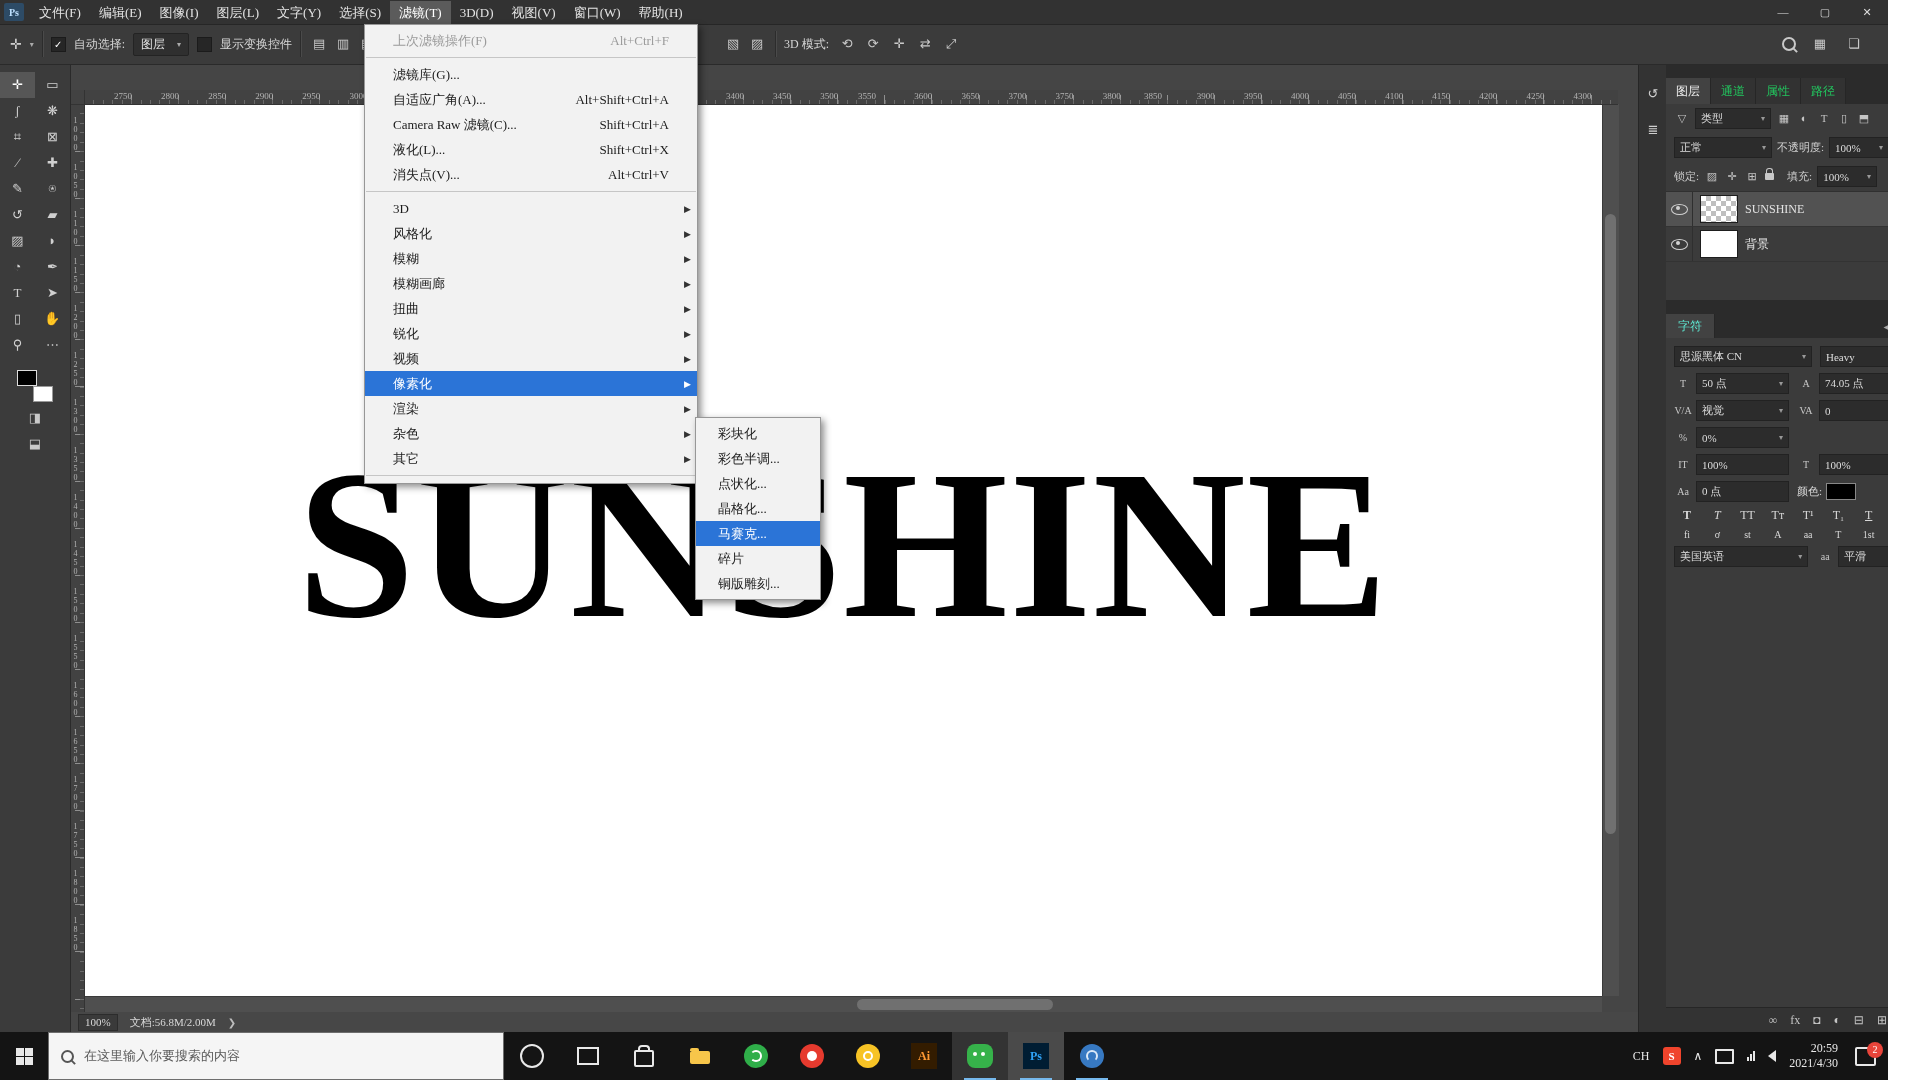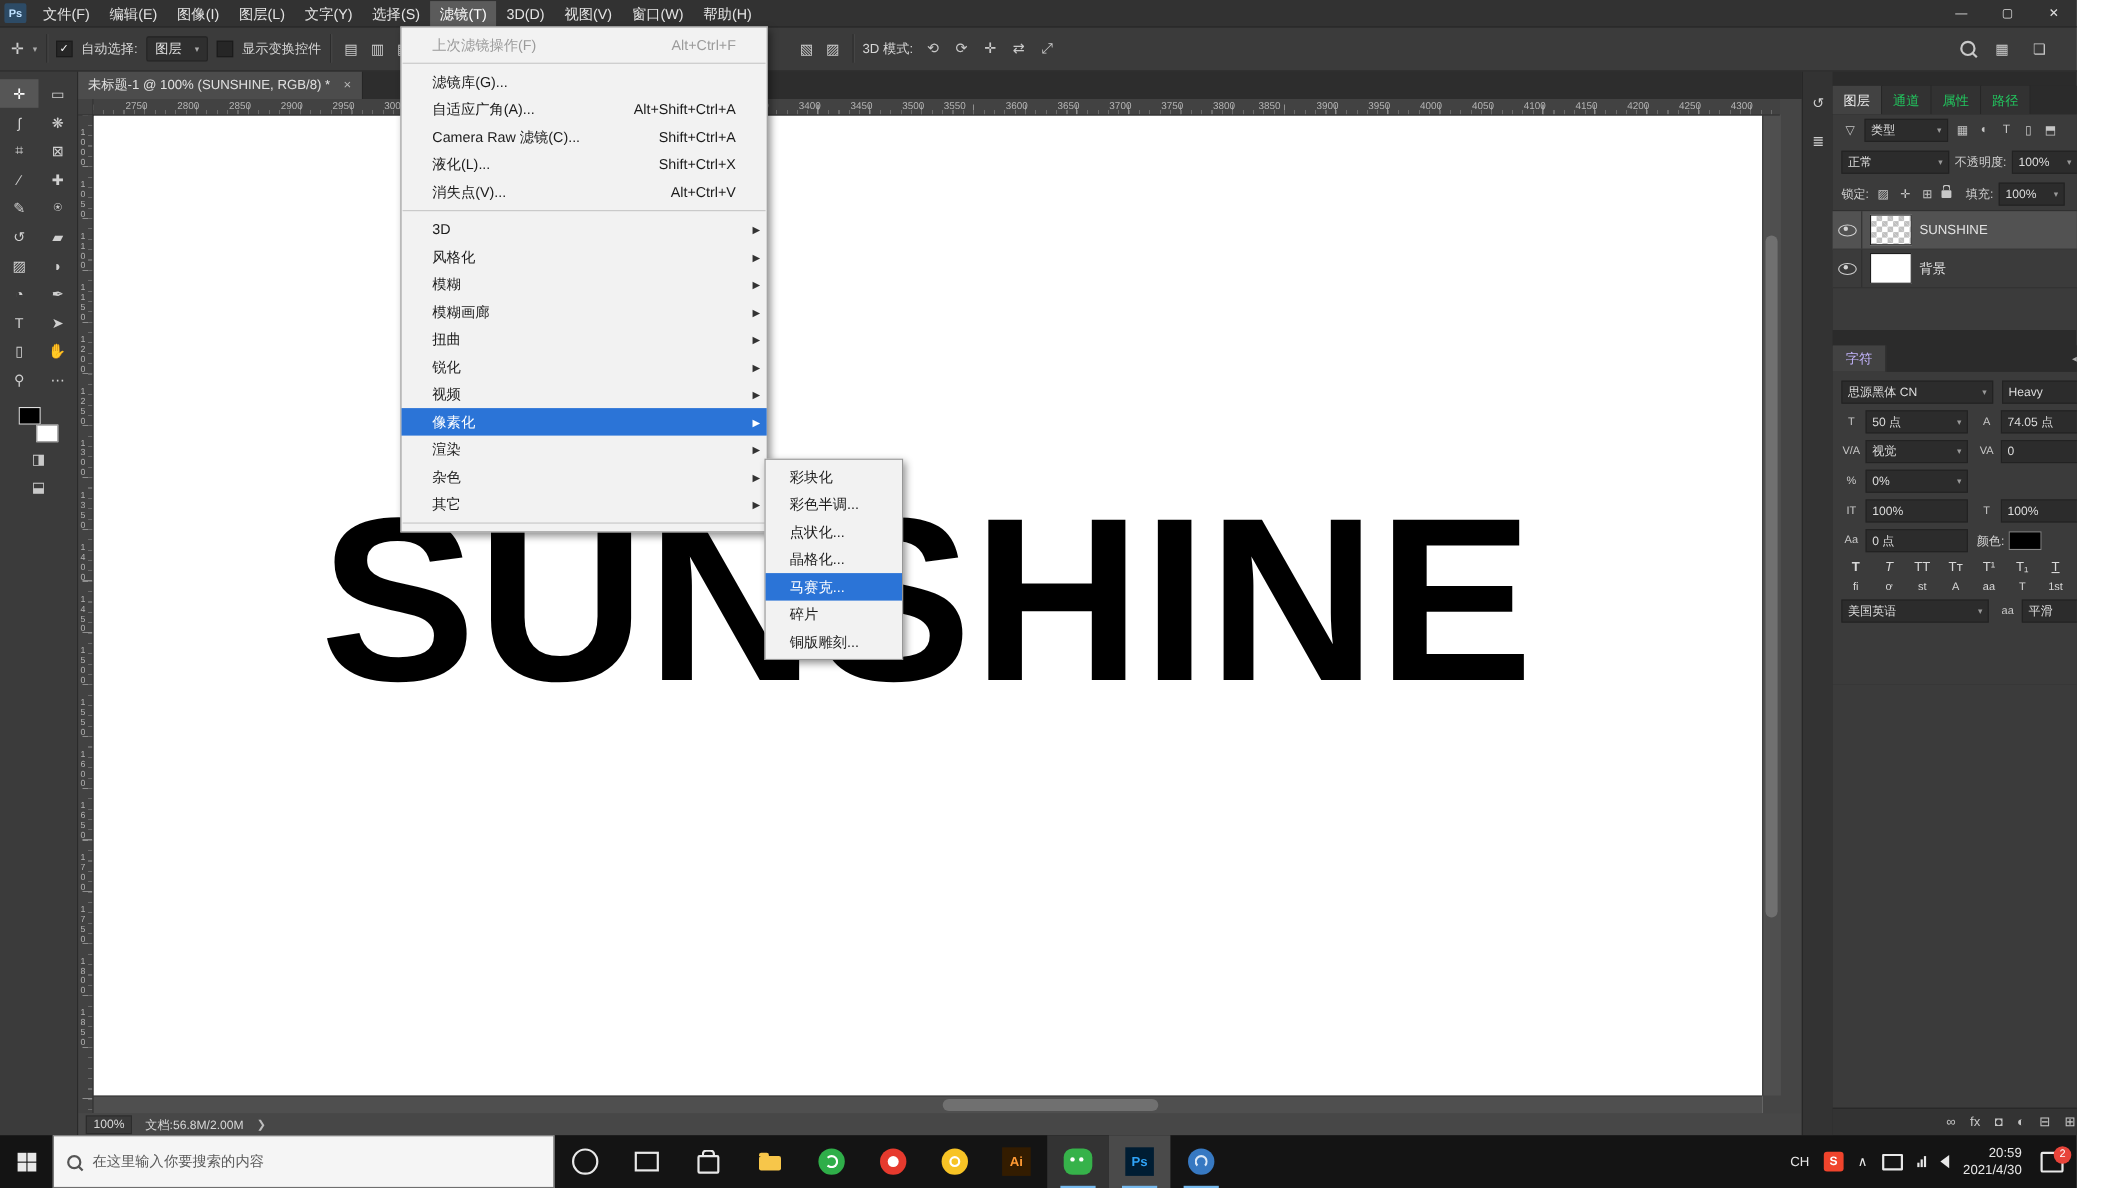--- a/index.html
+++ b/index.html
@@ -1,16 +1,16 @@
 <!DOCTYPE html>
 <html><head>
 <meta charset="utf-8">
 <style>
   html,body{margin:0;padding:0}
-  #root{position:relative;width:1888px;height:1080px;background:#454545;font-family:Liberation Sans, sans-serif;overflow:hidden;color:#d6d6d6}
+  #root{position:relative;width:1888px;height:1080px;background:#454545;font-family:Liberation Serif, serif;overflow:hidden;color:#d6d6d6}
   
   .menubar{position:absolute;left:0;top:0;right:0;height:24px;background:#323232;display:flex;align-items:center;z-index:60;border-bottom:1px solid #262626}
   .ps-logo{width:20px;height:18px;margin:0 6px 0 4px;background:#2d4b66;color:#bfe1ff;font-size:10px;font-weight:bold;display:flex;align-items:center;justify-content:center;border-radius:2px}
   .mb-item{padding:0 9px;font-size:13px;line-height:23px;color:#e3e3e3;white-space:nowrap}
   .mb-item.active{background:#5b5b5b;color:#fff}
   .win-controls{margin-left:auto;display:flex}
   .win-btn{width:42px;text-align:center;font-size:11px;line-height:23px;color:#ddd}
   
   .options-bar{position:absolute;left:0;top:24px;right:0;height:40px;background:#3b3b3b;border-bottom:1px solid #2a2a2a;display:flex;align-items:center;gap:8px;padding:0 10px;font-size:12px;z-index:10;color:#d6d6d6}
   .ob-divider{width:1px;height:26px;background:#2c2c2c;box-shadow:1px 0 0 #4a4a4a}
@@ -77,21 +77,21 @@
   .thumb{width:36px;height:26px;margin:0 7px;border:1px solid #1e1e1e;flex:none}
   .thumb.checker{background-color:#fff;background-image:linear-gradient(45deg,#bfbfbf 25%,transparent 25%,transparent 75%,#bfbfbf 75%),linear-gradient(45deg,#bfbfbf 25%,#fff 25%,#fff 75%,#bfbfbf 75%);background-size:10px 10px;background-position:0 0,5px 5px}
   .thumb.white{background:#fff}
   .lname{color:#e3e3e3;font-size:12px;white-space:nowrap}
   .padlock{position:relative;width:9px;height:7px;background:#c8c8c8;border-radius:1px;flex:none}
   .padlock::before{content:"";position:absolute;left:1px;top:-5px;width:5px;height:4px;border:1.5px solid #c8c8c8;border-bottom:none;border-radius:3px 3px 0 0}
   .layer-lock{margin-left:auto;margin-right:12px}
   
   .char{position:absolute;left:0;top:250px;right:0;height:308px}
   .char-head{height:24px;background:#2b2b2b;display:flex;align-items:stretch}
-  .char-tab{display:flex;align-items:center;padding:0 12px;background:#424242;color:#c4b5fd;font-size:12px;border-right:1px solid #262626}
+  .char-tab{display:flex;align-items:center;padding:0 12px;background:#424242;color:#5eead4;font-size:12px;border-right:1px solid #262626}
   .char-head-icons{margin-left:auto;display:flex;gap:10px;align-items:center;padding:0 8px;color:#a9a9a9;font-size:10px}
   .char-body{position:absolute;top:24px;left:0;right:0;bottom:0;background:#3b3b3b;padding:8px;display:flex;flex-direction:column;gap:6px}
   .cp-row{display:flex;gap:8px;align-items:center}
   .cp-half{flex:1;display:flex;align-items:center;gap:4px;min-width:0}
   .cp-ic{color:#c8c8c8;font-size:10px;min-width:18px;text-align:center;flex:none}
   .cp-sel{flex:1;display:flex;justify-content:space-between;align-items:center;background:#2c2c2c;border:1px solid #222;padding:2px 5px;color:#ddd;min-height:15px;white-space:nowrap;overflow:hidden}
   .color-swatch{width:28px;height:15px;background:#000;border:1px solid #888;flex:none}
   .btn-row{display:flex;justify-content:space-between}
   .sbtn{width:26px;text-align:center;color:#d8d8d8;font-size:12px}
   .obtn{width:26px;text-align:center;color:#d8d8d8;font-size:10px}
@@ -208,26 +208,20 @@
       </div>
     <div class="far-icons">
       <span class="mag"></span>
       <div id="farIcons" style="display:flex;gap:14px">
           <span class="ob-iconbtn">▦</span>
           <span class="ob-iconbtn">❏</span>
         </div>
     </div>
   </div>
 
-  <div class="tabbar">
-    <div class="doc-tab">
-      <span>未标题-1 @ 100% (SUNSHINE, RGB/8) *</span>
-      <span class="tab-close">×</span>
-    </div>
-  </div>
 
   <div class="toolbar">
     <div class="tool-grid" id="toolGrid">
         <div class="tool active">✛</div>
         <div class="tool">▭</div>
         <div class="tool">ʃ</div>
         <div class="tool">❋</div>
         <div class="tool">⌗</div>
         <div class="tool">⊠</div>
         <div class="tool">∕</div>

